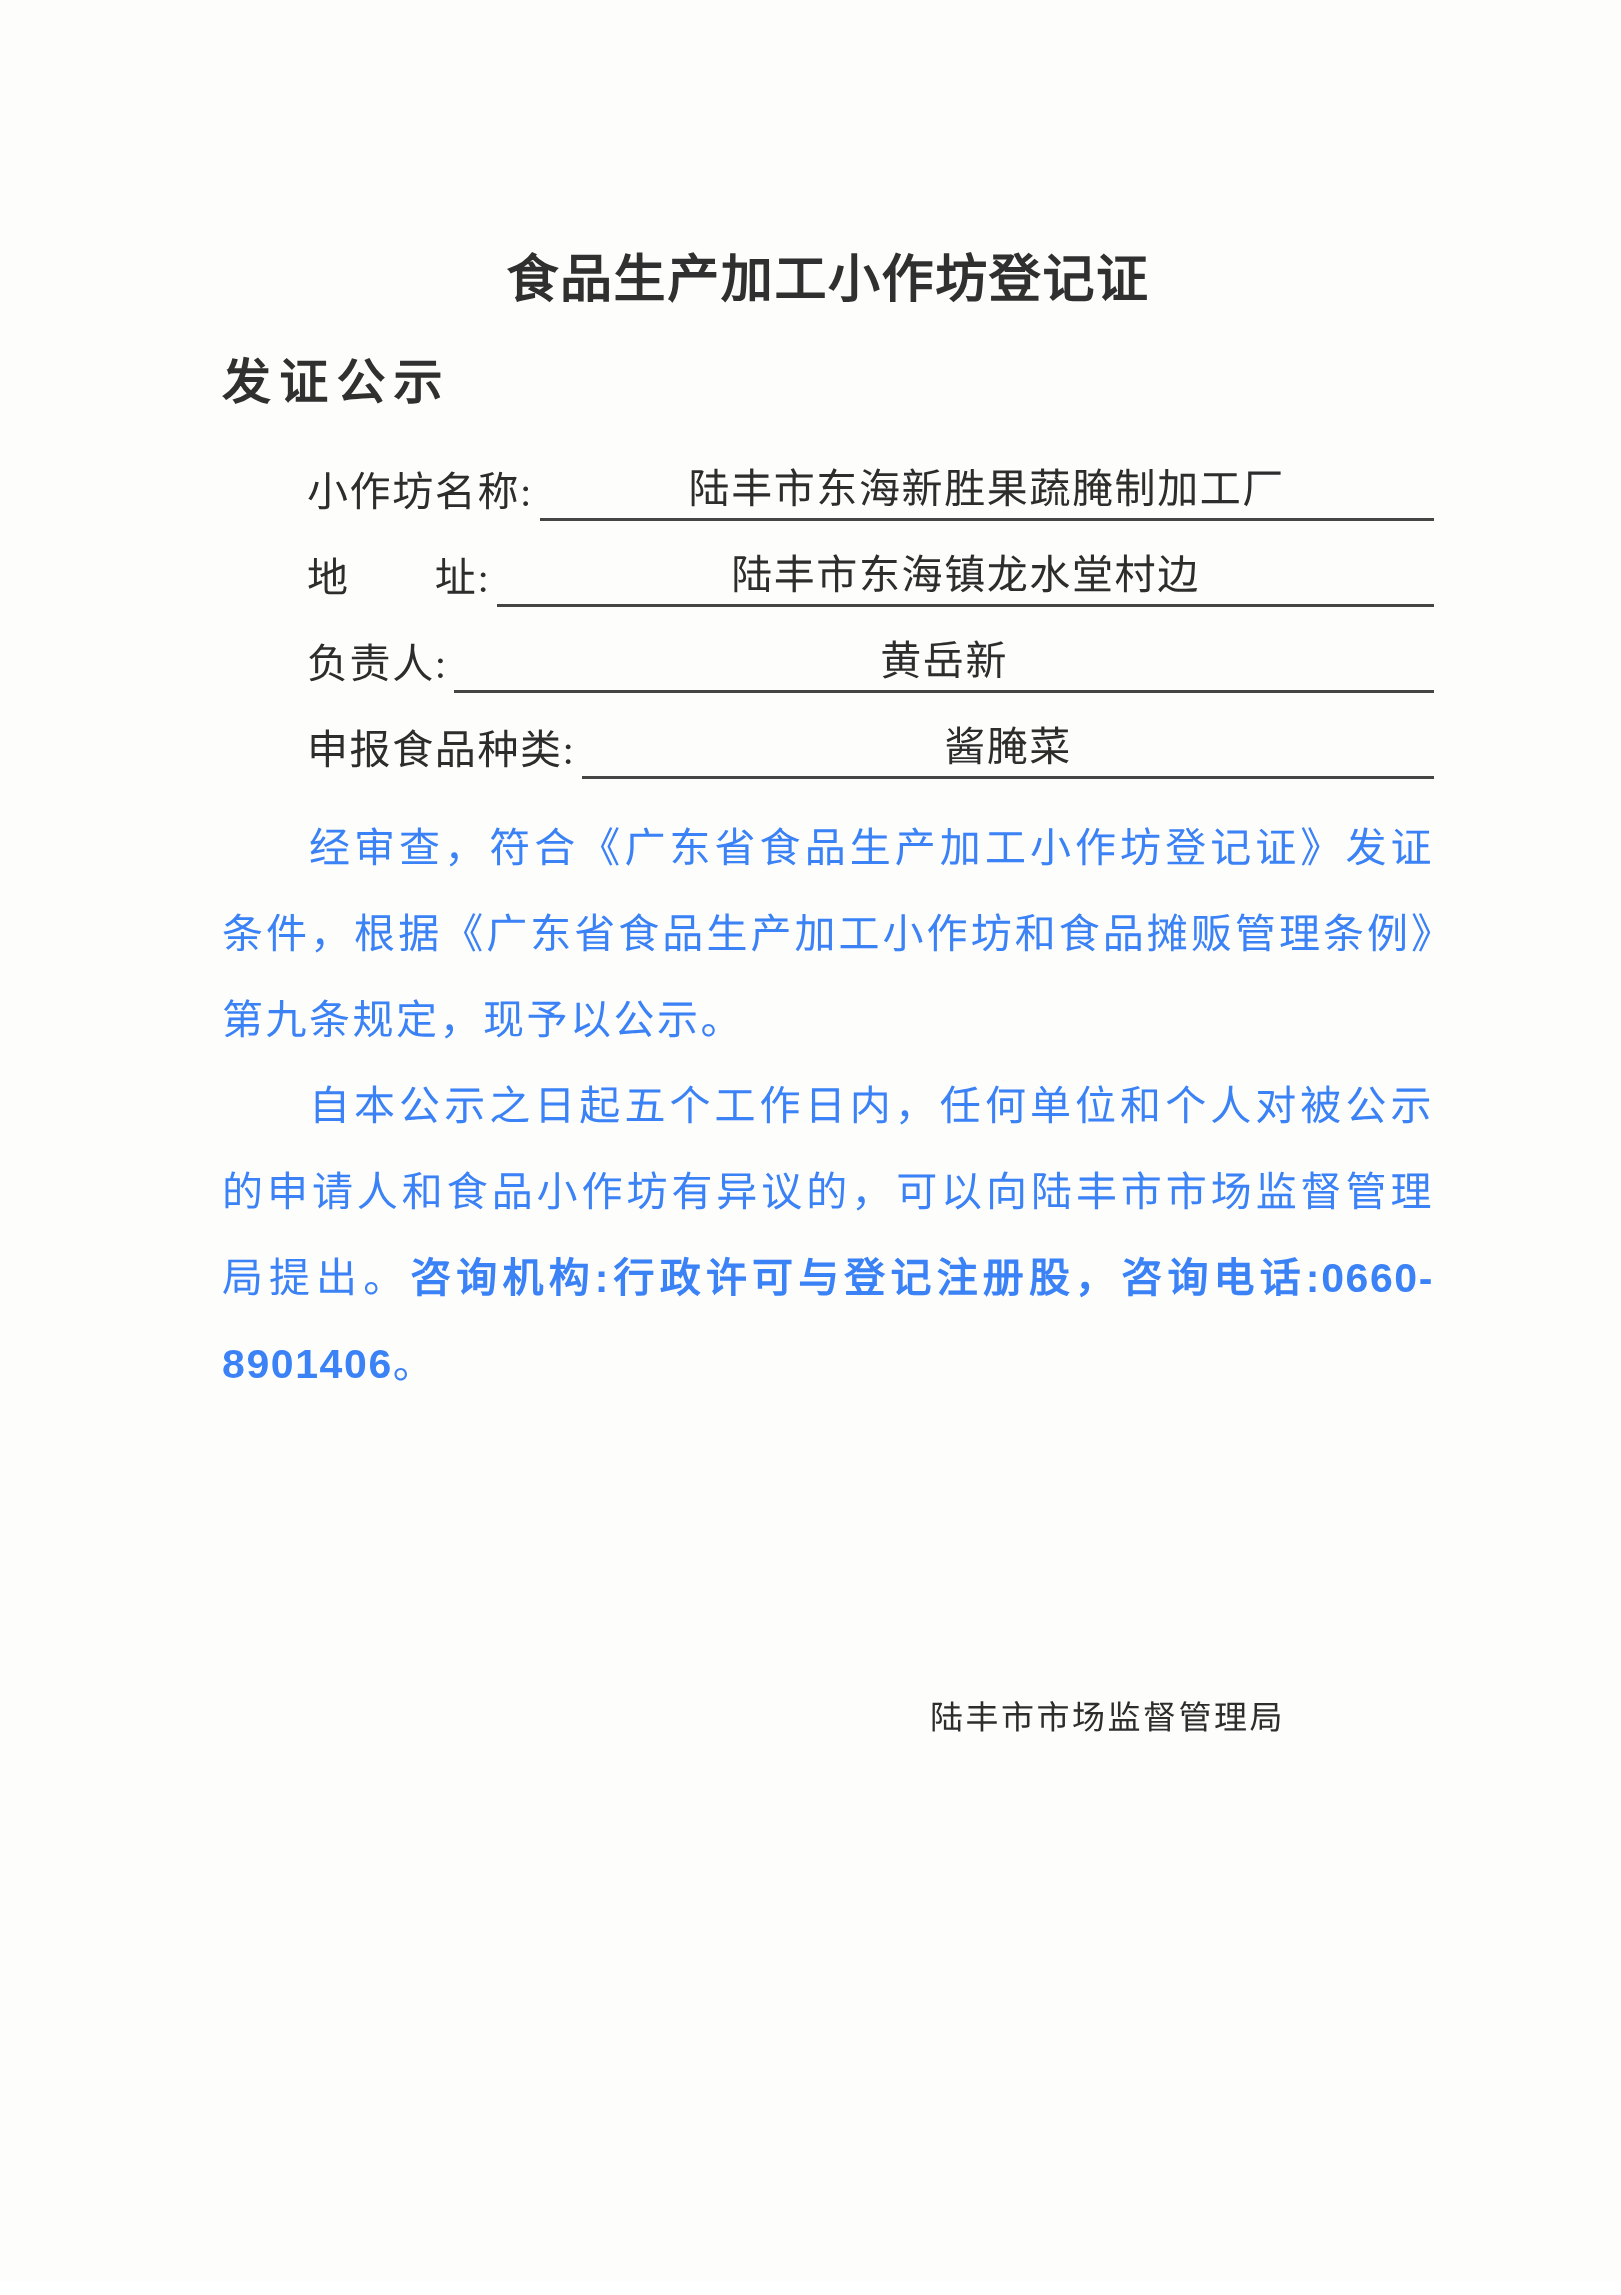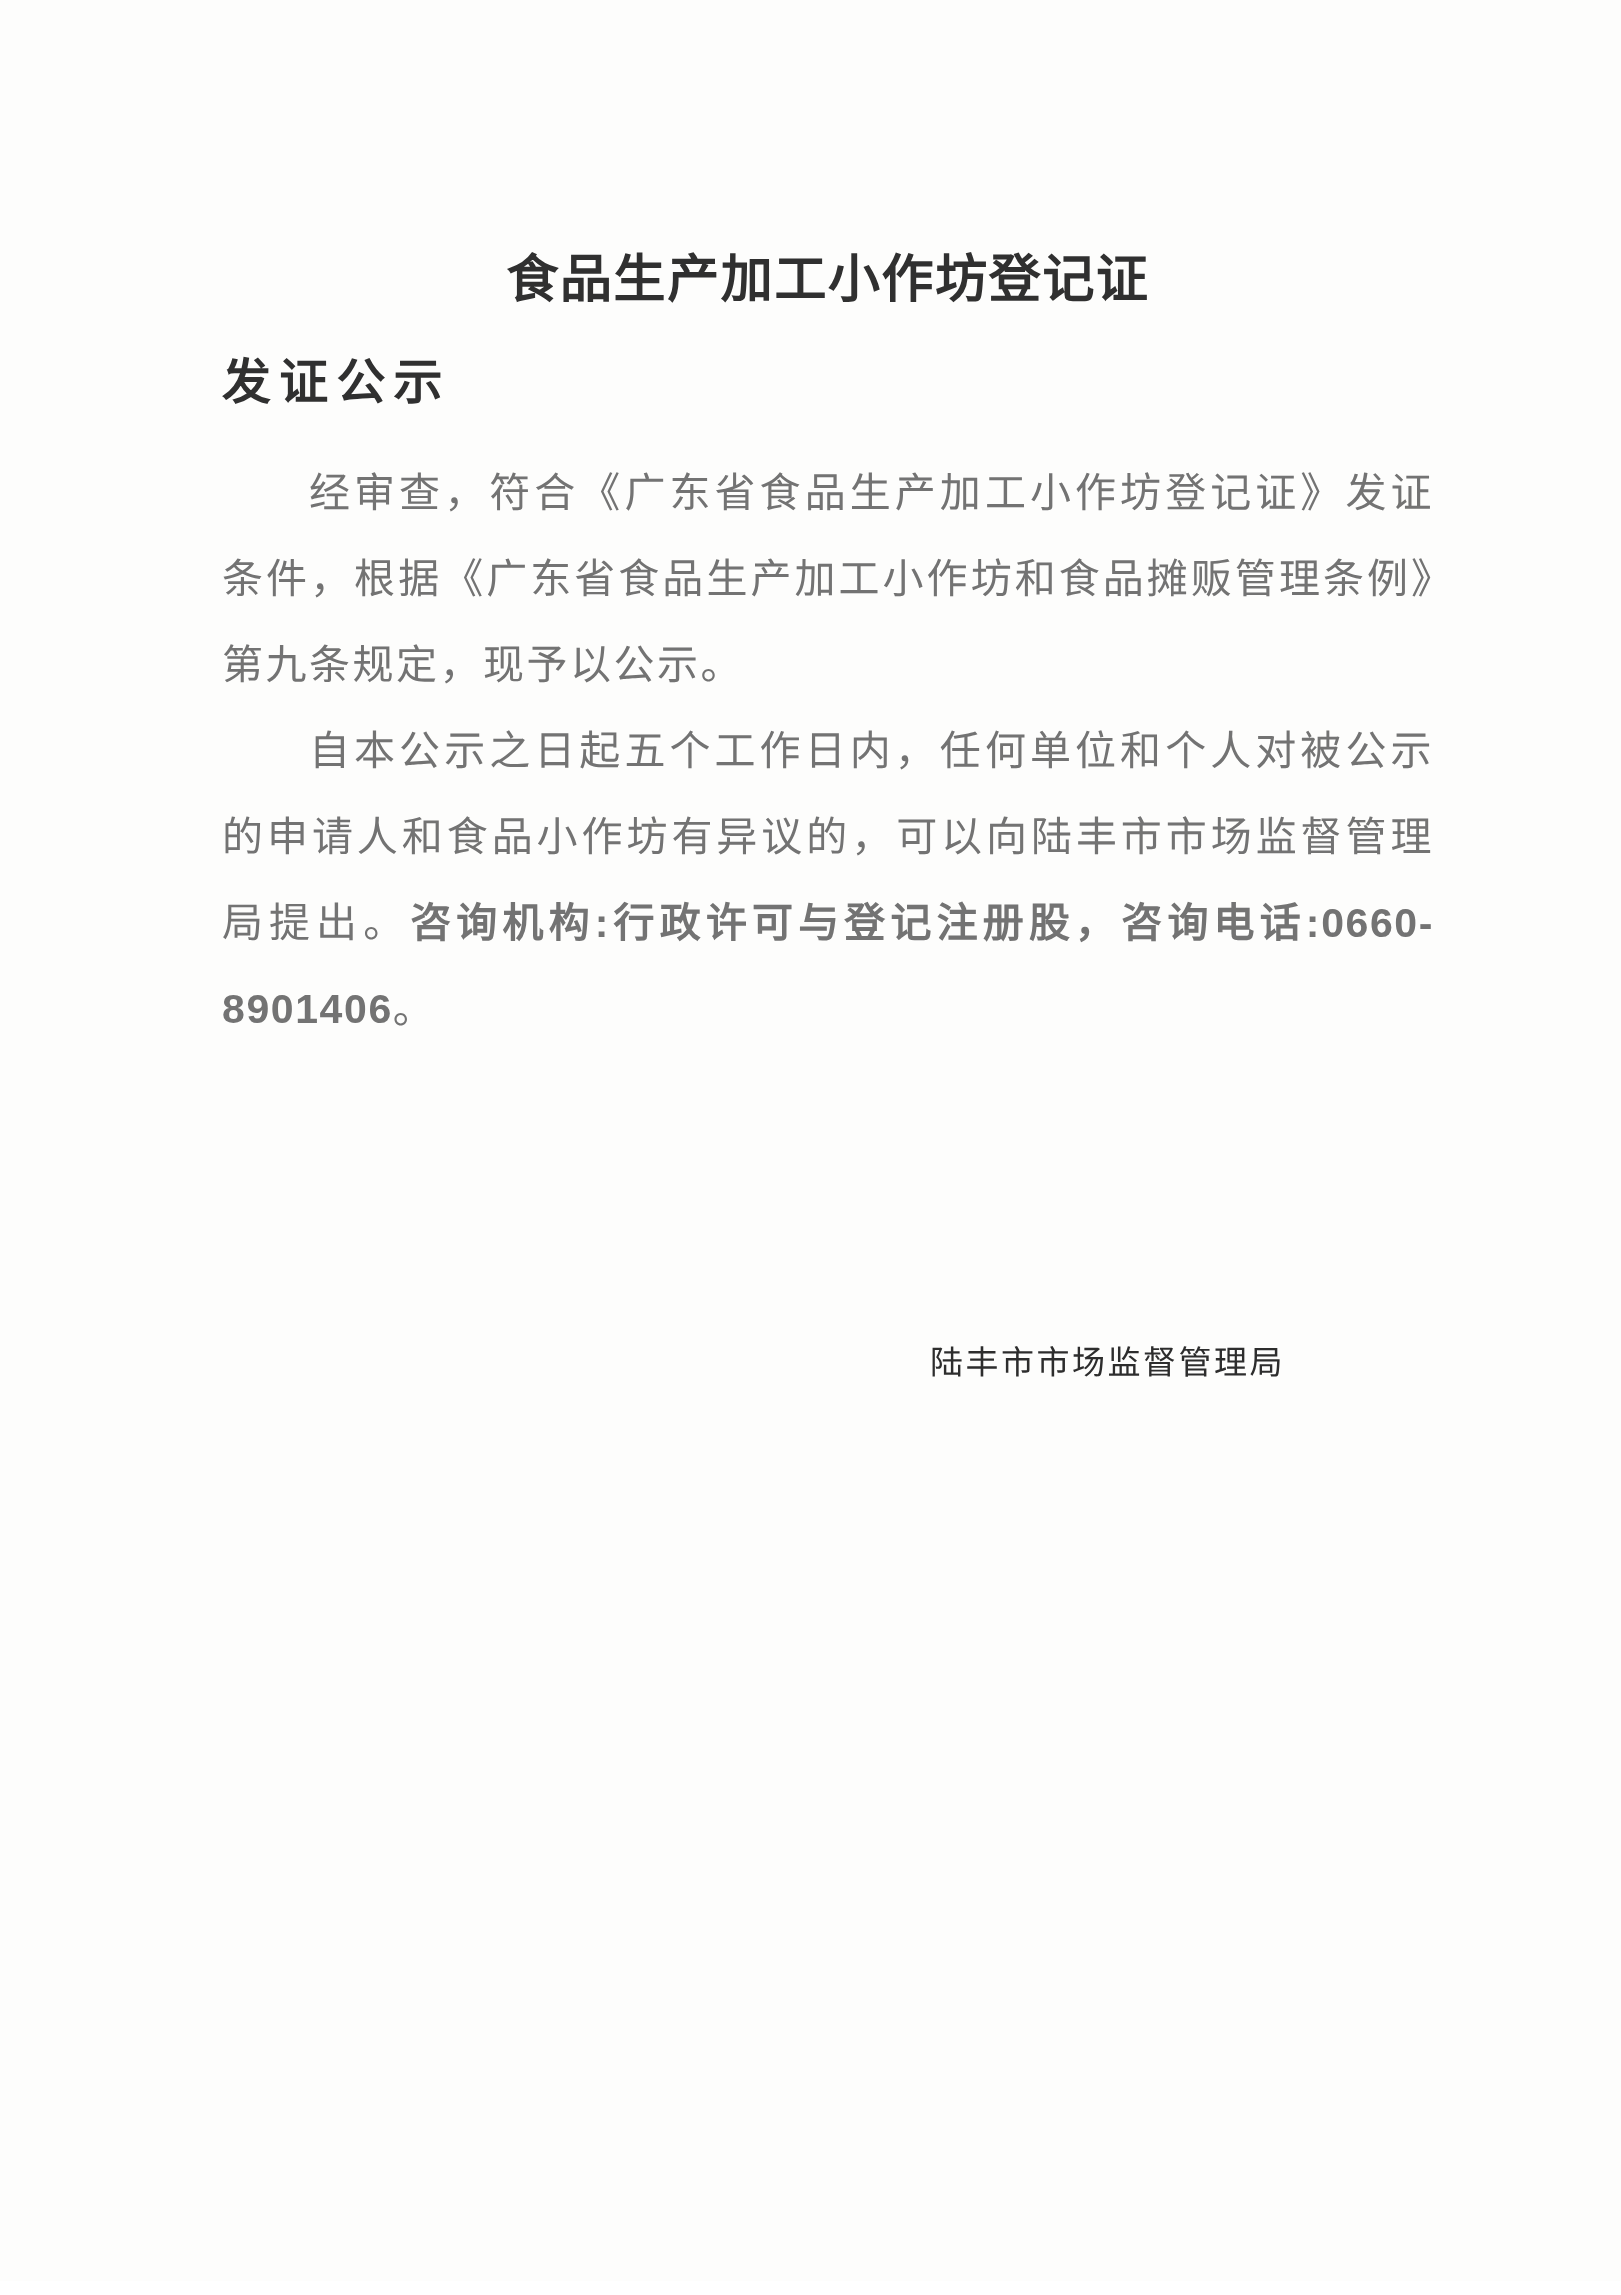--- a/index.html
+++ b/index.html
@@ -63,21 +63,21 @@
     min-height: 41px;
   }
   .paragraphs { margin-top: 26px; }
   .body-par {
     margin: 0;
     font-size: 41px;
     line-height: 86px;
     letter-spacing: 2.5px;
     text-align: justify;
     text-indent: 87px;
-    color: #737373;
+    color: #3b82f6;
   }
   .bold-run {
     font-weight: bold;
     font-family: "Liberation Sans", "DejaVu Sans", sans-serif;
     letter-spacing: 1.6px;
   }
   .signature-block {
     margin-top: 268px;
     margin-left: auto;
     margin-right: 65px;
@@ -91,20 +91,43 @@
 </style>
 </head>
 <body>
 
 <div class="page">
   <div class="content">
 
     <h1 class="doc-title">食品生产加工小作坊登记证</h1>
     <h2 class="doc-subtitle">发证公示</h2>
 
+    <div class="fields">
+
+      <div class="field-row">
+        <span class="field-label">小作坊名称:</span>
+        <span class="field-line">陆丰市东海新胜果蔬腌制加工厂</span>
+      </div>
+
+      <div class="field-row">
+        <span class="field-label">地　　址:</span>
+        <span class="field-line">陆丰市东海镇龙水堂村边</span>
+      </div>
+
+      <div class="field-row">
+        <span class="field-label">负责人:</span>
+        <span class="field-line">黄岳新</span>
+      </div>
+
+      <div class="field-row">
+        <span class="field-label">申报食品种类:</span>
+        <span class="field-line">酱腌菜</span>
+      </div>
+
+    </div>
 
     <div class="paragraphs">
       <p class="body-par">经审查，符合《广东省食品生产加工小作坊登记证》发证条件，根据《广东省食品生产加工小作坊和食品摊贩管理条例》第九条规定，现予以公示。</p>
       <p class="body-par"><span>自本公示之日起五个工作日内，任何单位和个人对被公示的申请人和食品小作坊有异议的，可以向陆丰市市场监督管理局提出。</span><span class="bold-run">咨询机构:行政许可与登记注册股，咨询电话:</span><span class="bold-run">0660-8901406</span><span>。</span></p>
     </div>
 
     <div class="signature-block">
       <div class="signature-org">陆丰市市场监督管理局</div>
     </div>
 

